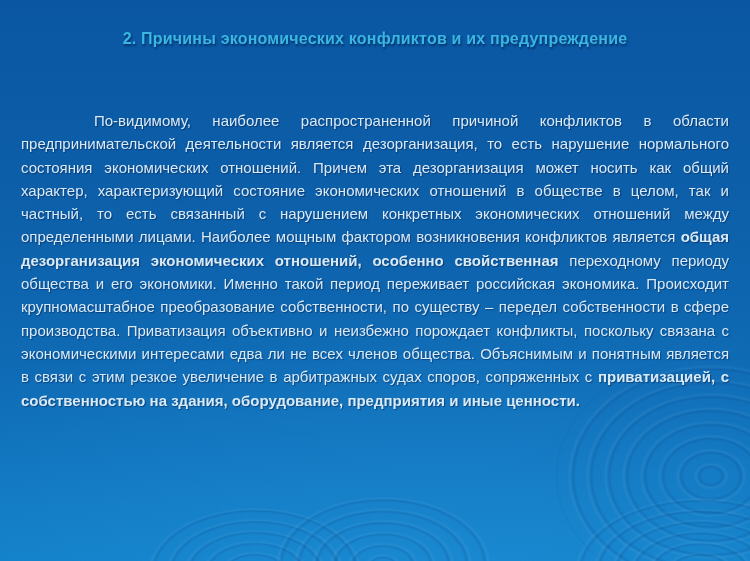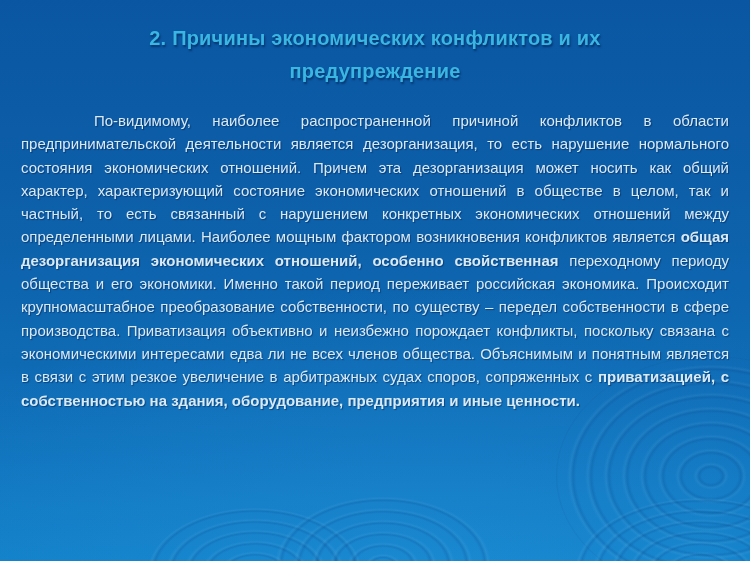--- a/index.html
+++ b/index.html
@@ -39,21 +39,21 @@
   .r3 { left: 556px; top: 356px; width: 310px; height: 240px; }
   .r4 { left: 575px; top: 498px; width: 250px; height: 150px; }
 
   .title {
     position: absolute;
     top: 22px;
     left: 75px;
     width: 600px;
     text-align: center;
     color: var(--title, #3ab6e2);
-    font-size: 20px;
+    font-size: 16px;
     font-weight: 700;
     line-height: 33px;
     letter-spacing: 0.2px;
     text-shadow: 1px 2px 2px rgba(0, 25, 70, 0.55);
   }
   .body-text {
     position: absolute;
     top: 109px;
     left: 21px;
     width: 708px;

